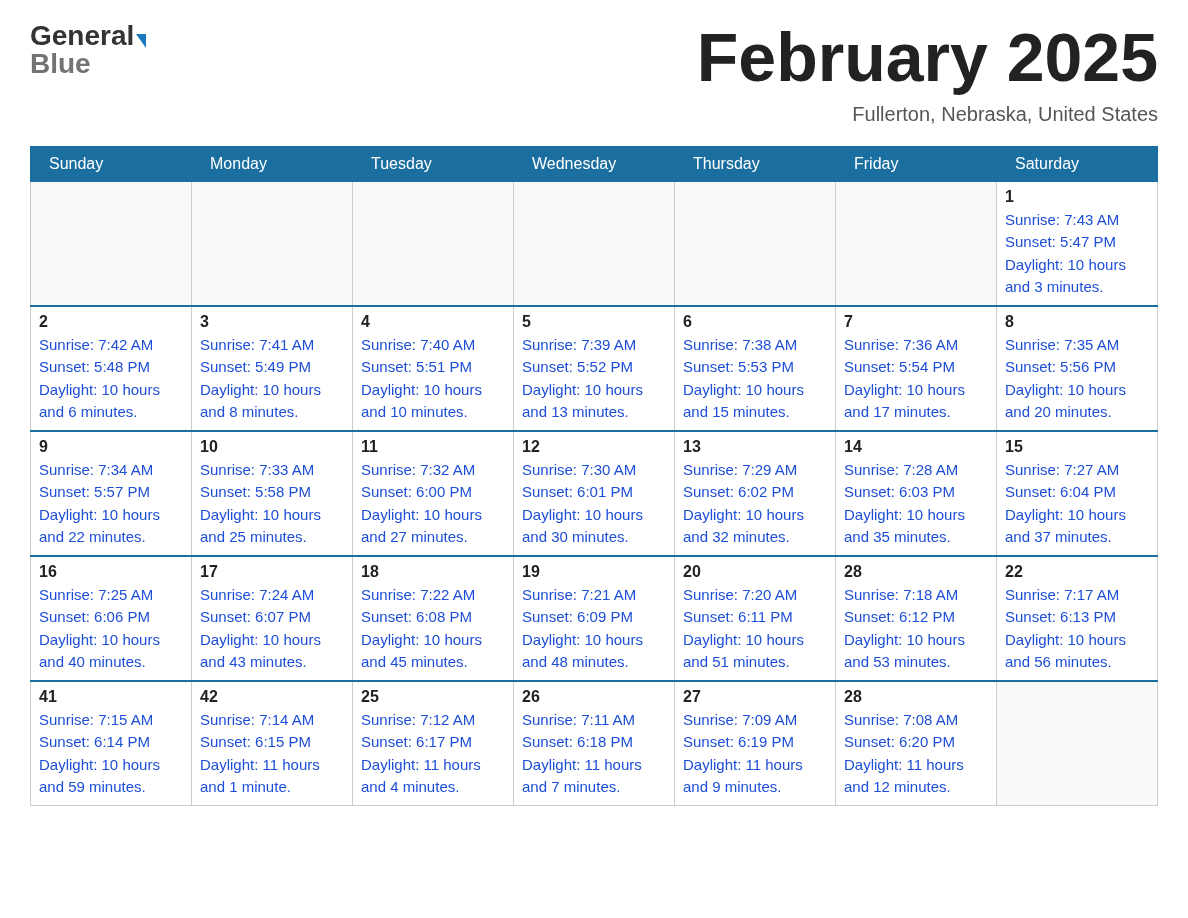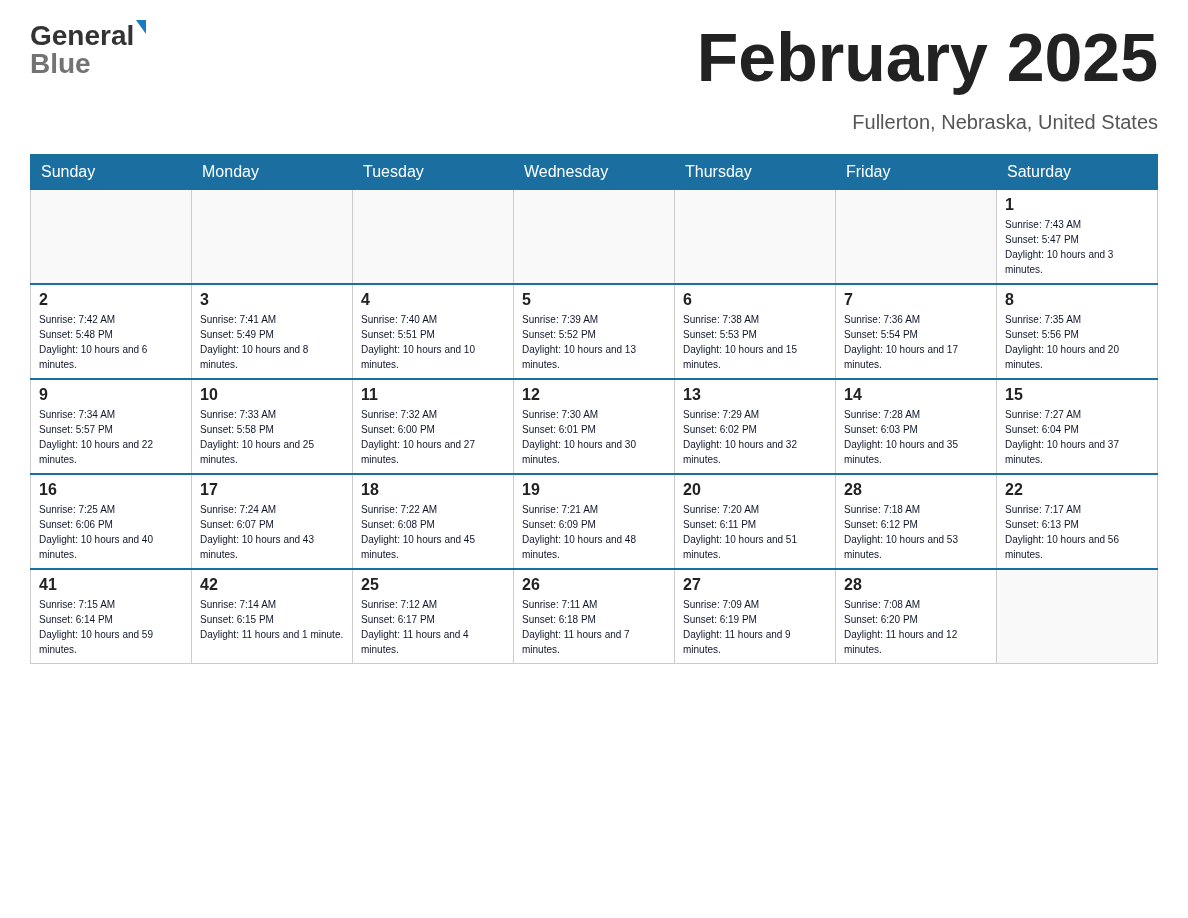--- a/index.html
+++ b/index.html
@@ -27,46 +27,46 @@
       height: 0;
       border-left: 10px solid transparent;
       border-right: 0px solid transparent;
       border-top: 14px solid #1a7abf;
       margin-left: 2px;
       vertical-align: middle;
       margin-bottom: 4px;
     }
     .logo-line1 {
       display: flex;
-      align-items: flex-start;
+      align-items: flex-end;
     }
     .title-block {
       text-align: right;
     }
     .calendar-title {
       font-size: 68px;
       font-weight: bold;
       color: #222;
       line-height: 1.1;
     }
     .calendar-subtitle {
       font-size: 20px;
       color: #555;
-      margin-top: 16px;
+      margin-top: 8px;
     }
     .calendar-table {
       width: 100%;
       border-collapse: collapse;
       border: 1px solid #bbb;
     }
     .calendar-table th {
       background-color: #1a6fa0;
       color: #fff;
       text-align: left;
-      padding: 8px 10px;
+      padding: 8px 18px;
       font-size: 16px;
       font-weight: normal;
       border: 1px solid #1a6fa0;
     }
     .calendar-table td {
       vertical-align: top;
       border: 1px solid #ccc;
       padding: 6px 8px;
       width: calc(100% / 7);
       min-height: 110px;
@@ -74,22 +74,22 @@
       color: #333;
     }
     .day-number {
       font-size: 16px;
       font-weight: bold;
       color: #222;
       display: block;
       margin-bottom: 3px;
     }
     .day-info {
-      font-size: 10px;
-      color: #0f172a;
+      font-size: 15px;
+      color: #1d4ed8;
       line-height: 1.5;
     }
     .empty-cell {
       background: #f9f9f9;
     }
     .row-border td {
       border-top: 2px solid #1a6fa0;
     }
   </style>
 </head>

